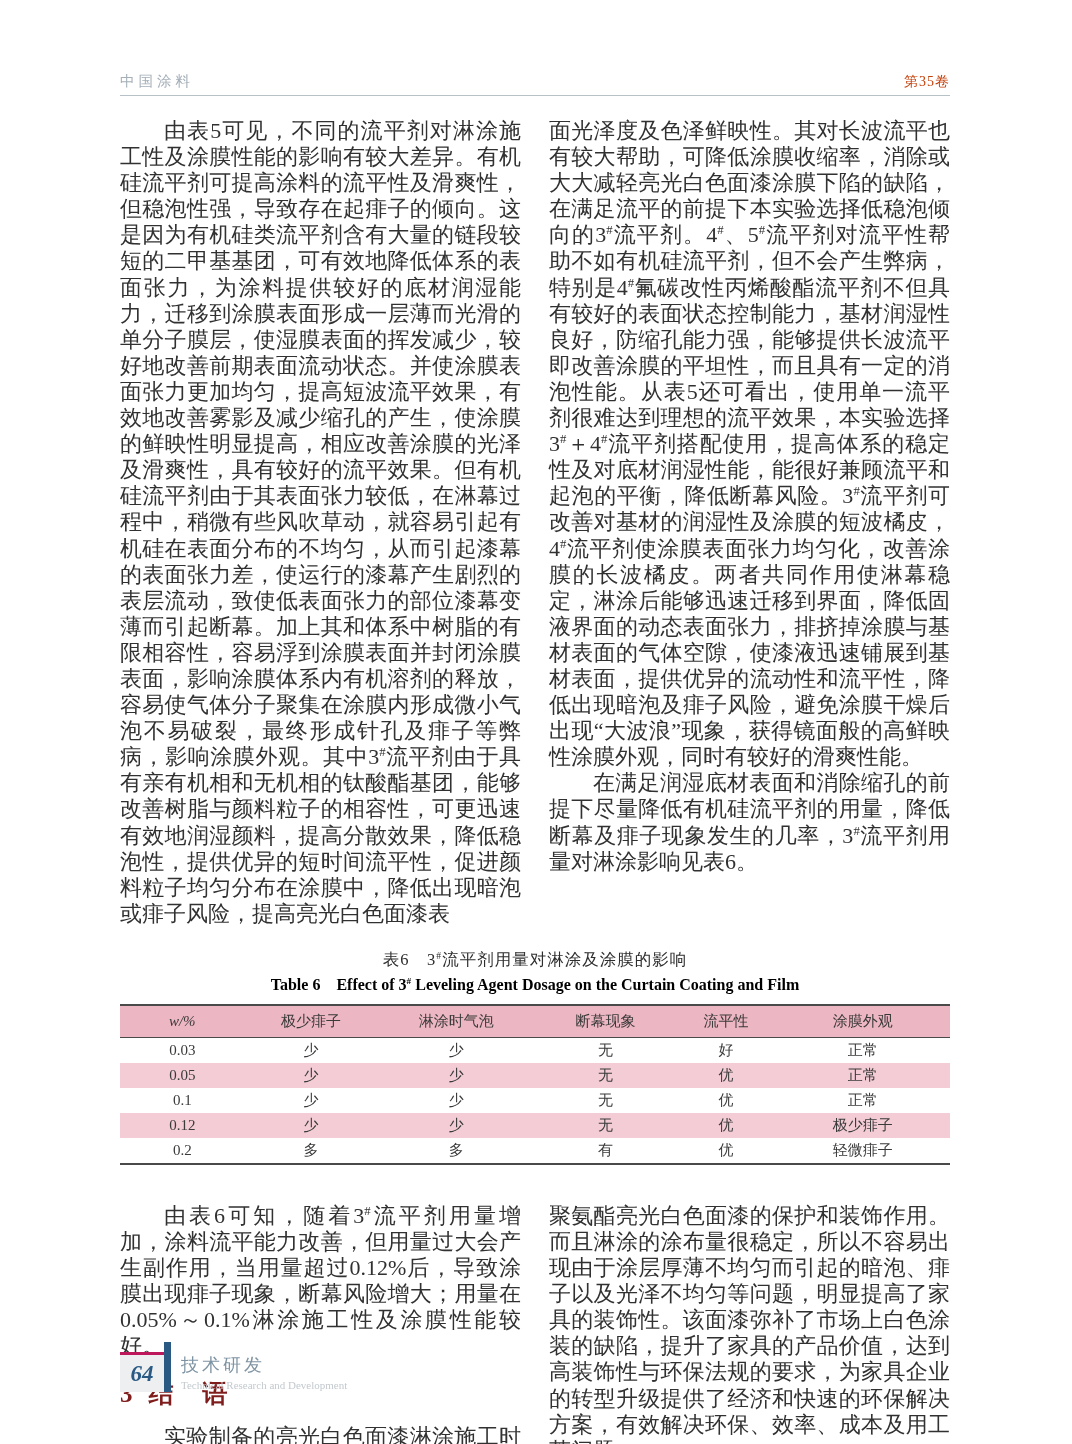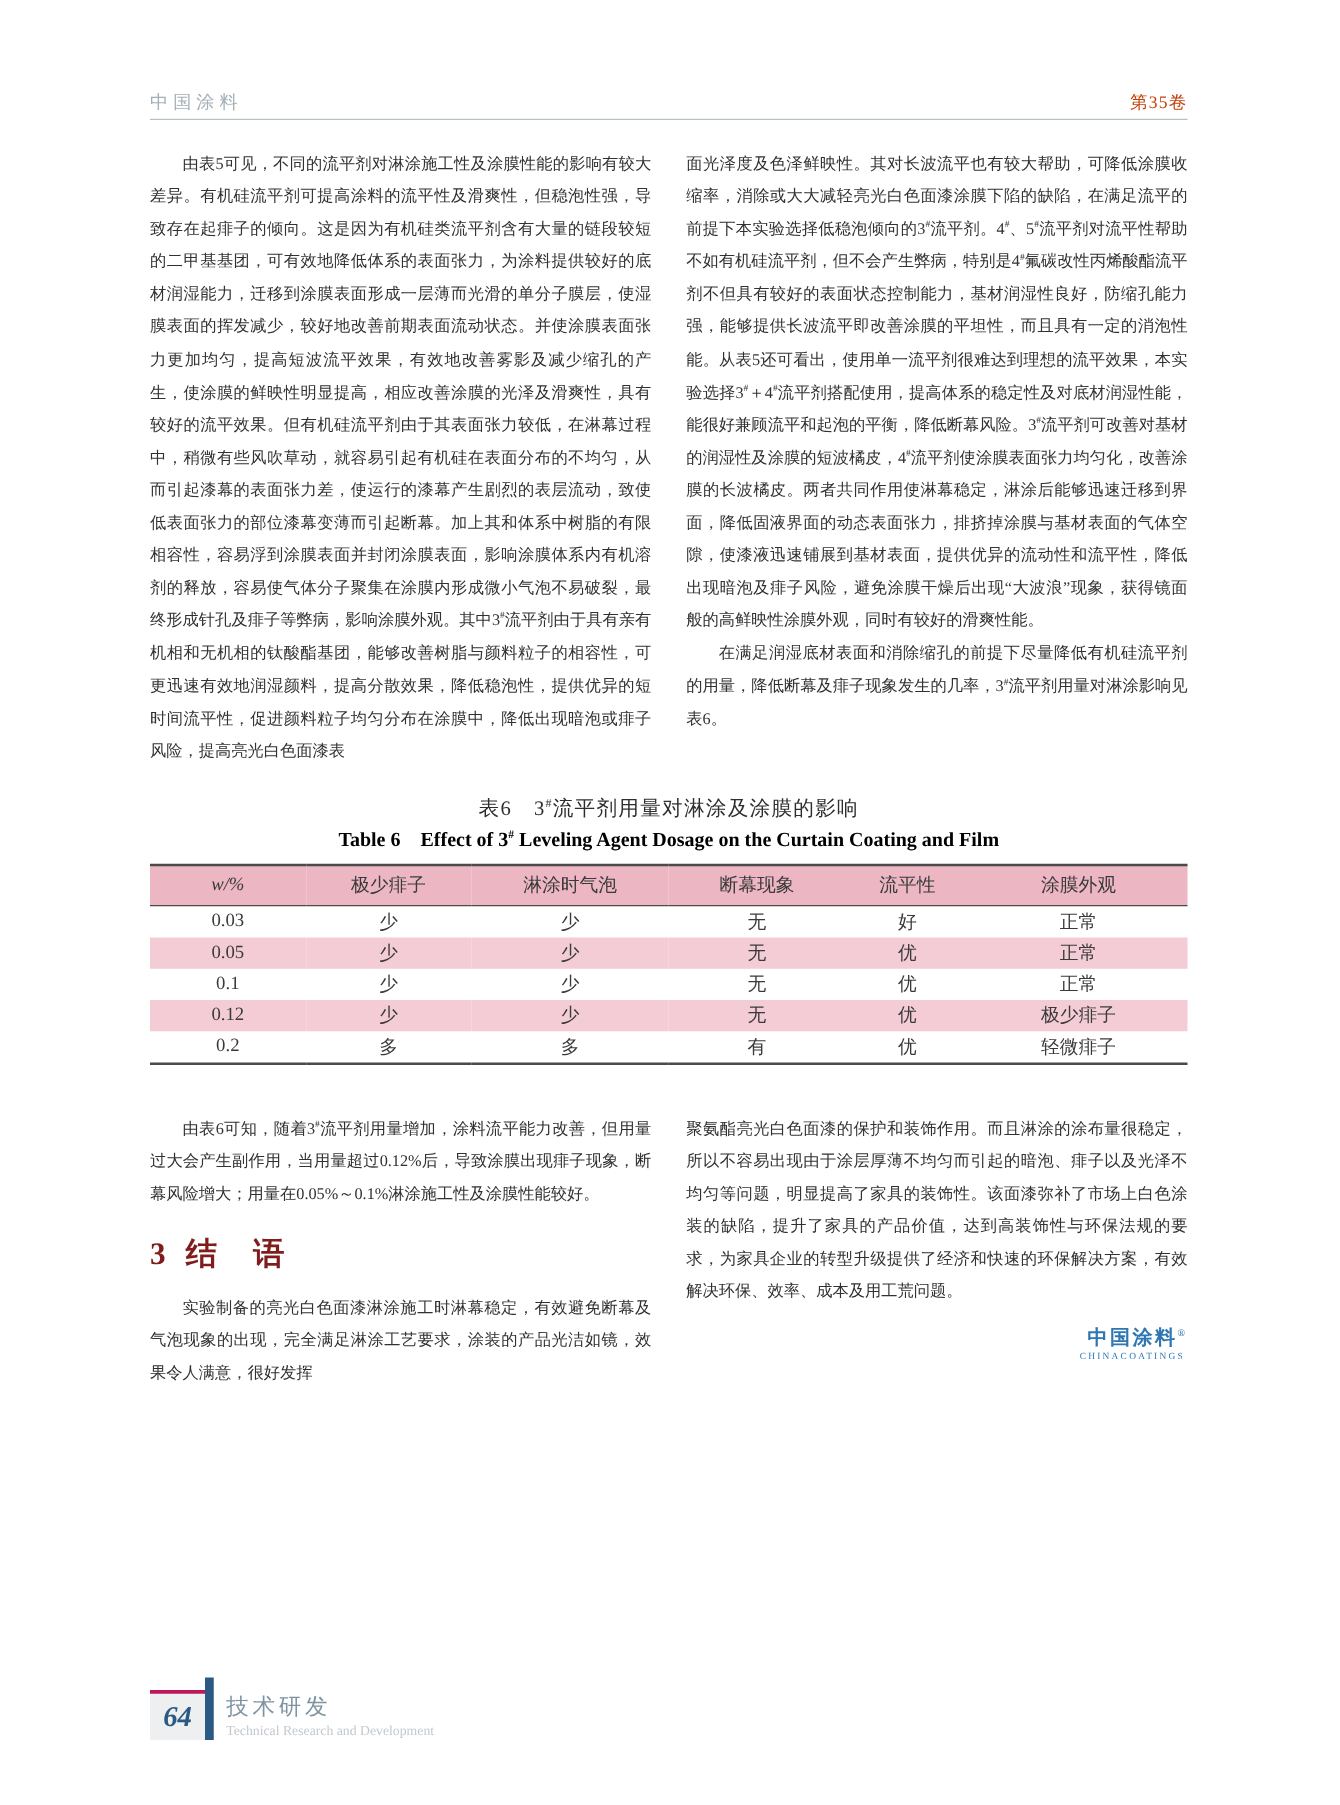--- a/index.html
+++ b/index.html
@@ -14,21 +14,21 @@
     display:flex;justify-content:space-between;align-items:flex-end;
     border-bottom:1px solid #b7c1c8;padding-bottom:4px;box-sizing:border-box;
   }
   .runhead .journal{font-size:14.5px;letter-spacing:4px;color:#a4afb8;}
   .runhead .volume{font-size:14px;letter-spacing:1px;color:#c2410c;}
   
   .content{position:absolute;left:120px;top:118px;width:830px;}
   .cols{display:flex;gap:28px;}
   .col{width:401px;}
   .para{
-    font-size:13px;line-height:26.1px;text-align:justify;
+    font-size:22px;line-height:26.1px;text-align:justify;
     margin:0;text-justify:inter-ideograph;
   }
   .para.indent{text-indent:2em;}
   sup{font-size:0.58em;vertical-align:super;line-height:0;}
   
   .table-block{margin-top:22px;}
   .tbl-title-zh{
     text-align:center;font-weight:normal;font-size:16.5px;color:#2e2e2e;
     letter-spacing:1px;margin:0 0 4px 0;
   }

